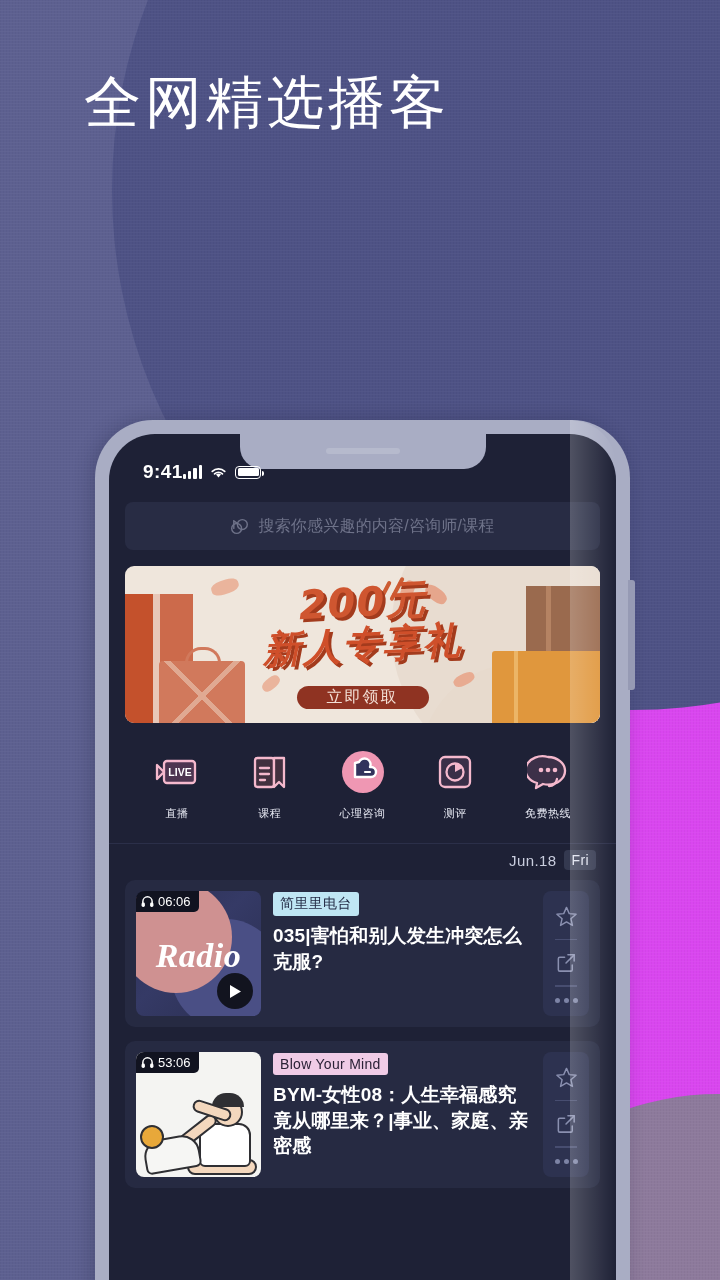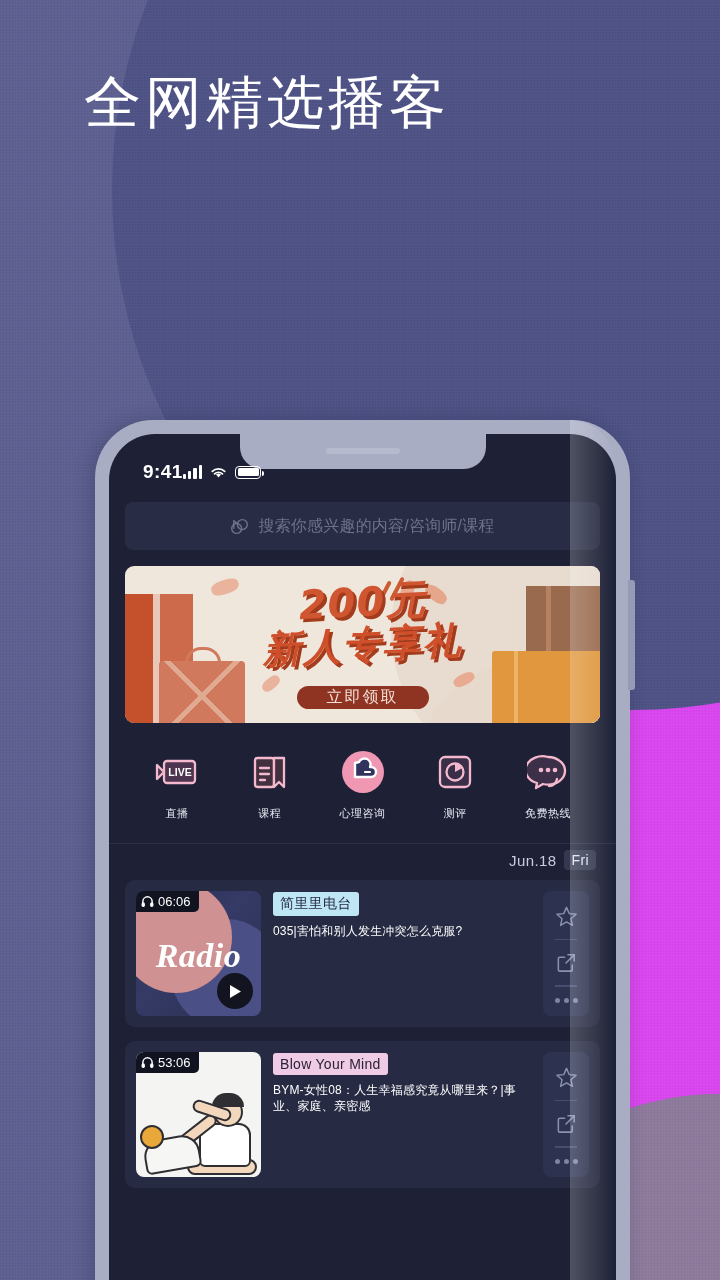--- a/index.html
+++ b/index.html
@@ -305,23 +305,24 @@
   .card-body { flex: 1; min-width: 0; padding-top: 1px; }
   .tag {
     display: inline-block;
     font-size: 14px; padding: 3px 7px;
     border-radius: 3px; margin-bottom: 7px;
     letter-spacing: .3px;
   }
   .tag-blue { background: #bfe6f4; color: #1f2640; }
   .tag-pink { background: #f0cbe6; color: #2a2136; }
   .card-title {
-    font-size: 12px; color: #ffffff;
+    font-size: 19px; color: #ffffff;
     line-height: 1.35; letter-spacing: .2px;
     margin-bottom: 6px;
+    font-weight: bold;
   }
   .card-desc {
     font-size: 16px; color: #9094aa;
     line-height: 1.44; letter-spacing: .1px;
   }
   .rail {
     flex: 0 0 46px;
     background: #2d3250;
     border-radius: 8px;
     display: flex; flex-direction: column; align-items: center;

